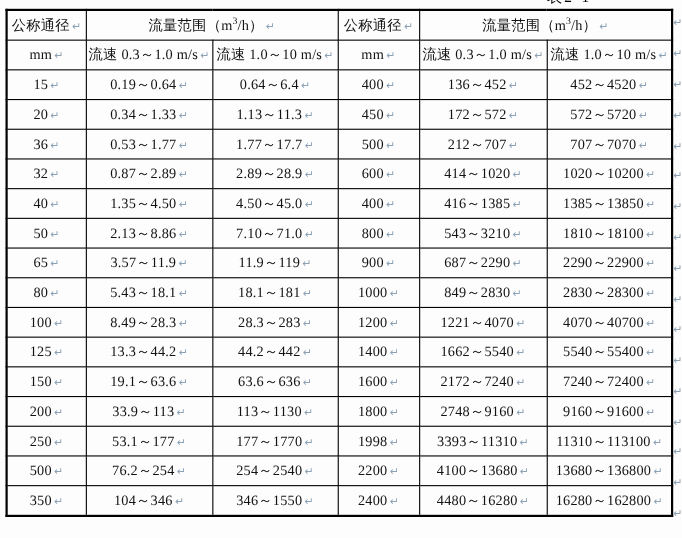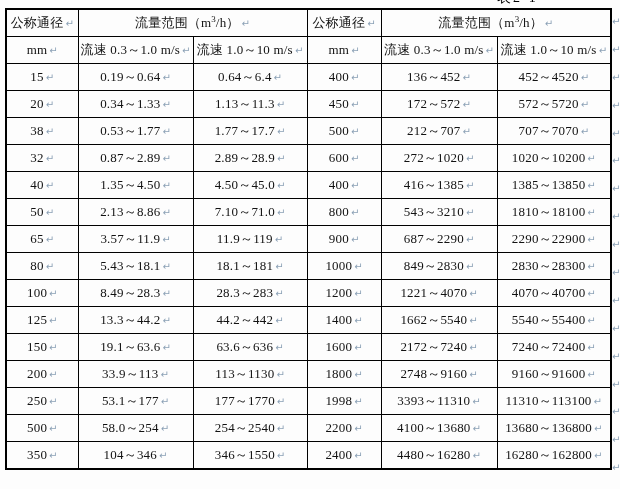--- a/index.html
+++ b/index.html
@@ -103,33 +103,33 @@
         </tr>
         <tr>
           <td><span class="val">20</span><span class="pmark">↵</span></td>
           <td><span class="val">0.34～1.33</span><span class="pmark">↵</span></td>
           <td><span class="val">1.13～11.3</span><span class="pmark">↵</span></td>
           <td><span class="val">450</span><span class="pmark">↵</span></td>
           <td><span class="val">172～572</span><span class="pmark">↵</span></td>
           <td><span class="val">572～5720</span><span class="pmark">↵</span></td>
         </tr>
         <tr>
-          <td><span class="val">38</span><span class="pmark">↵</span></td>
+          <td><span class="val">36</span><span class="pmark">↵</span></td>
           <td><span class="val">0.53～1.77</span><span class="pmark">↵</span></td>
           <td><span class="val">1.77～17.7</span><span class="pmark">↵</span></td>
           <td><span class="val">500</span><span class="pmark">↵</span></td>
           <td><span class="val">212～707</span><span class="pmark">↵</span></td>
           <td><span class="val">707～7070</span><span class="pmark">↵</span></td>
         </tr>
         <tr>
           <td><span class="val">32</span><span class="pmark">↵</span></td>
           <td><span class="val">0.87～2.89</span><span class="pmark">↵</span></td>
           <td><span class="val">2.89～28.9</span><span class="pmark">↵</span></td>
           <td><span class="val">600</span><span class="pmark">↵</span></td>
-          <td><span class="val">272～1020</span><span class="pmark">↵</span></td>
+          <td><span class="val">414～1020</span><span class="pmark">↵</span></td>
           <td><span class="val">1020～10200</span><span class="pmark">↵</span></td>
         </tr>
         <tr>
           <td><span class="val">40</span><span class="pmark">↵</span></td>
           <td><span class="val">1.35～4.50</span><span class="pmark">↵</span></td>
           <td><span class="val">4.50～45.0</span><span class="pmark">↵</span></td>
           <td><span class="val">400</span><span class="pmark">↵</span></td>
           <td><span class="val">416～1385</span><span class="pmark">↵</span></td>
           <td><span class="val">1385～13850</span><span class="pmark">↵</span></td>
         </tr>
@@ -192,21 +192,21 @@
         <tr>
           <td><span class="val">250</span><span class="pmark">↵</span></td>
           <td><span class="val">53.1～177</span><span class="pmark">↵</span></td>
           <td><span class="val">177～1770</span><span class="pmark">↵</span></td>
           <td><span class="val">1998</span><span class="pmark">↵</span></td>
           <td><span class="val">3393～11310</span><span class="pmark">↵</span></td>
           <td><span class="val">11310～113100</span><span class="pmark">↵</span></td>
         </tr>
         <tr>
           <td><span class="val">500</span><span class="pmark">↵</span></td>
-          <td><span class="val">58.0～254</span><span class="pmark">↵</span></td>
+          <td><span class="val">76.2～254</span><span class="pmark">↵</span></td>
           <td><span class="val">254～2540</span><span class="pmark">↵</span></td>
           <td><span class="val">2200</span><span class="pmark">↵</span></td>
           <td><span class="val">4100～13680</span><span class="pmark">↵</span></td>
           <td><span class="val">13680～136800</span><span class="pmark">↵</span></td>
         </tr>
         <tr>
           <td><span class="val">350</span><span class="pmark">↵</span></td>
           <td><span class="val">104～346</span><span class="pmark">↵</span></td>
           <td><span class="val">346～1550</span><span class="pmark">↵</span></td>
           <td><span class="val">2400</span><span class="pmark">↵</span></td>

